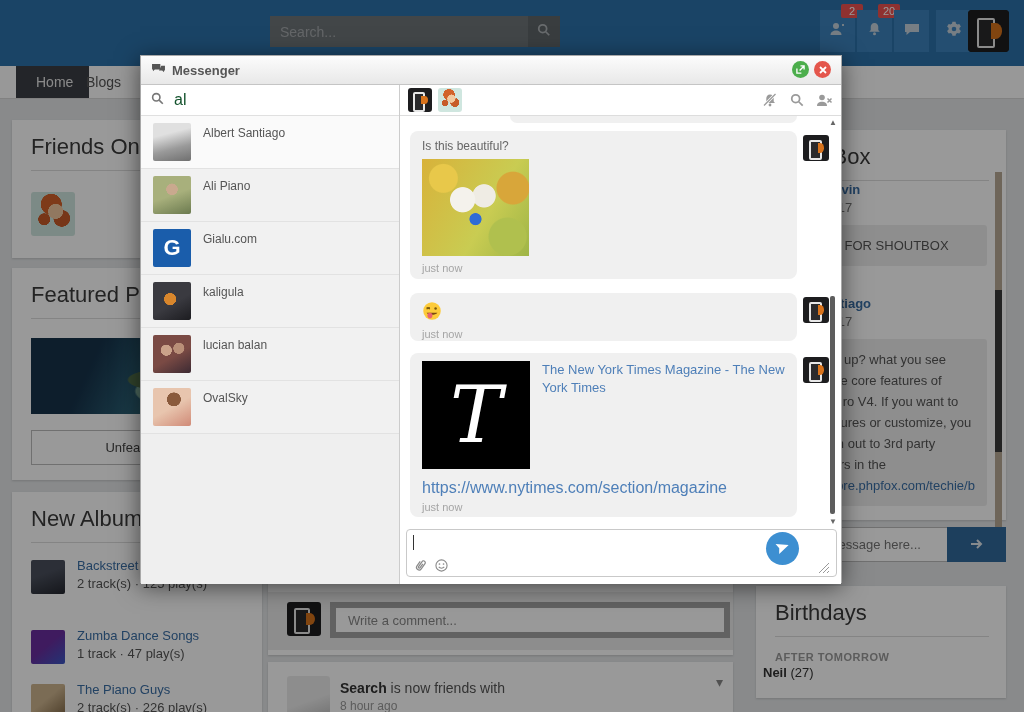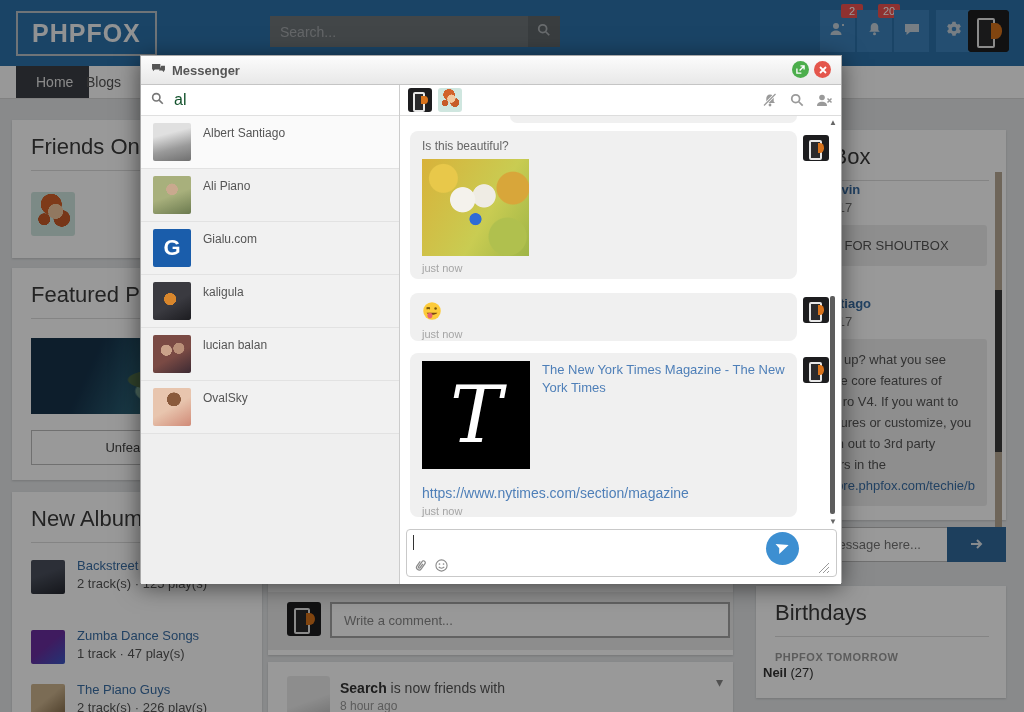--- a/index.html
+++ b/index.html
@@ -37,21 +37,21 @@
   .ghost-btn{position:absolute;left:19px;top:162px;width:204px;height:33px;border:1px solid #bbb;background:#fff;color:#444;font-size:13px;line-height:33px;text-align:center;cursor:pointer;}
   .album-item{position:absolute;left:19px;width:220px;height:50px;}
   .album-thumb{position:absolute;left:0;top:2px;width:34px;height:34px;border-radius:2px;}
   .th-backstreet{background:linear-gradient(160deg,#4a4f5c 0 40%,#23262e 100%);}
   .th-zumba{background:linear-gradient(140deg,#6a2d9e 0 45%,#3b57c4 100%);}
   .th-piano{background:linear-gradient(140deg,#cdb48e 0 45%,#7d6443 100%);}
   .album-name{position:absolute;left:46px;top:0;font-size:13px;color:#3a6ea5;cursor:pointer;white-space:nowrap;}
   .album-meta{position:absolute;left:46px;top:18px;font-size:13px;color:#555;white-space:nowrap;}
   .comment-row{position:absolute;left:0;top:32px;width:465px;height:58px;background:#ececec;}
   .ava34{position:absolute;left:19px;top:10px;width:34px;height:34px;border-radius:3px;overflow:hidden;}
-  .comment-input{position:absolute;left:62px;top:10px;width:400px;height:36px;box-sizing:border-box;border:2px solid #a3a3a3;background:#fff;font-size:13px;color:#777;padding:0 12px;outline:none;}
+  .comment-input{position:absolute;left:62px;top:10px;width:400px;height:36px;box-sizing:border-box;border:6px solid #a3a3a3;background:#fff;font-size:13px;color:#777;padding:0 12px;outline:none;}
   .comment-input::placeholder{color:#888;}
   .feed-card{padding:0;}
   .ava43{position:absolute;left:19px;top:14px;width:43px;height:43px;border-radius:3px;background:linear-gradient(160deg,#ececec 0 55%,#bdbdbd 100%);}
   .feed-line{position:absolute;left:72px;top:18px;font-size:14px;color:#555;white-space:nowrap;}
   .feed-line b{color:#333;}
   .feed-time{position:absolute;left:72px;top:37px;font-size:12px;color:#999;}
   .feed-chevron{position:absolute;right:10px;top:12px;font-size:14px;color:#888;cursor:pointer;}
   .shout-entry-name{font-size:13px;font-weight:bold;color:#3a6ea5;cursor:pointer;}
   .shout-entry-date{font-size:13px;color:#777;margin-top:3px;}
   .shout-bubble{background:#ededed;border-radius:3px;padding:10px 12px;font-size:13px;color:#555;line-height:21px;margin-top:10px;width:188px;word-wrap:break-word;}
@@ -100,21 +100,21 @@
     radial-gradient(circle at 58% 38%, #efece4 0 13%, rgba(0,0,0,0) 14%),
     radial-gradient(circle at 50% 62%, #2e6bd6 0 7%, rgba(0,0,0,0) 8%),
     radial-gradient(circle at 20% 20%, #e8c84a 0 12%, rgba(0,0,0,0) 13%),
     radial-gradient(circle at 85% 30%, #d8a63a 0 14%, rgba(0,0,0,0) 15%),
     radial-gradient(circle at 80% 80%, #b0c04e 0 16%, rgba(0,0,0,0) 17%),
     linear-gradient(120deg,#d8b23a,#c9cc52 60%,#9fb547);}
   .nyt-wrap{display:flex;gap:12px;}
   .nyt-logo{width:108px;height:108px;background:#000;color:#fff;display:flex;align-items:center;justify-content:center;font-family:"DejaVu Serif",serif;font-size:78px;font-style:italic;flex:0 0 auto;}
   .nyt-title{font-size:13px;color:#4e7fb8;line-height:18px;cursor:pointer;}
   .nyt-desc{font-size:12px;color:#888;line-height:17px;margin-top:4px;}
-  .nyt-url{font-size:14px;color:#4e7fb8;margin-top:16px;cursor:pointer;}
+  .nyt-url{font-size:16px;color:#4e7fb8;margin-top:10px;cursor:pointer;}
   .chat-scroll{position:absolute;right:2px;top:2px;width:12px;height:408px;}
   .cs-arrow{position:absolute;left:0;width:12px;text-align:center;font-size:8px;color:#666;cursor:pointer;}
   .cs-thumb{position:absolute;left:3px;top:178px;width:5px;height:218px;background:#5d5d5d;border-radius:2px;cursor:pointer;}
   .chat-input-area{height:56px;position:relative;background:#fff;}
   .ci-box{position:absolute;left:6px;top:1px;width:431px;height:48px;border:1px solid #c9c9c9;border-radius:4px;background:#fff;box-sizing:border-box;cursor:text;}
   .caret{position:absolute;left:6px;top:5px;width:1px;height:15px;background:#333;}
   .ci-icons{position:absolute;left:7px;bottom:4px;display:flex;gap:8px;align-items:center;}
   .ci-icons .ic{cursor:pointer;display:flex;}
   .send-btn{position:absolute;right:42px;top:4px;width:33px;height:33px;border-radius:50%;background:#3d8fd1;border:0;display:flex;align-items:center;justify-content:center;cursor:pointer;}
   .resize-handle{position:absolute;right:7px;bottom:3px;width:10px;height:10px;cursor:nwse-resize;
@@ -122,21 +122,20 @@
   .emoji-face{width:20px;height:20px;}
 </style>
 </head>
 <body>
 
 <div class="screen">
 
   <div class="bg">
 
     <div class="navbar">
-      <div class="logo-box">PHPFOX</div>
       <input class="nav-search" placeholder="Search..." style="">
       <button class="nav-search-btn">
         <span><svg width="14" height="14" viewBox="0 0 16 16">
               <circle cx="6.5" cy="6.5" r="4.5" fill="none" stroke="#aeb3b6" stroke-width="2"></circle>
               <line x1="10" y1="10" x2="14" y2="14" stroke="#aeb3b6" stroke-width="2"></line>
             </svg></span>
       </button>
       <div class="nav-sq" style="left:820px">
         <span><svg width="17" height="16" viewBox="0 0 17 16">
               <circle cx="7" cy="5" r="3" fill="#c6d3dd"></circle>
@@ -249,21 +248,21 @@
       <button class="shout-send">
         <span><svg width="14" height="12" viewBox="0 0 14 12">
               <path d="M1 6h9M7 2l4 4-4 4" stroke="#dfe6ec" stroke-width="2" fill="none"></path>
             </svg></span>
       </button>
     </div>
 
     <div class="card" style="left:756px;top:586px;width:250px;height:112px;">
       <h2>Birthdays</h2>
       <div class="rule"></div>
-      <div class="bday-when">PHPFOX TOMORROW</div>
+      <div class="bday-when">AFTER TOMORROW</div>
       <div class="bday-name">
         <b>Neil</b>
         <span>(27)</span>
       </div>
     </div>
   </div>
 
   <div class="dim"></div>
 
   <div class="modal">

